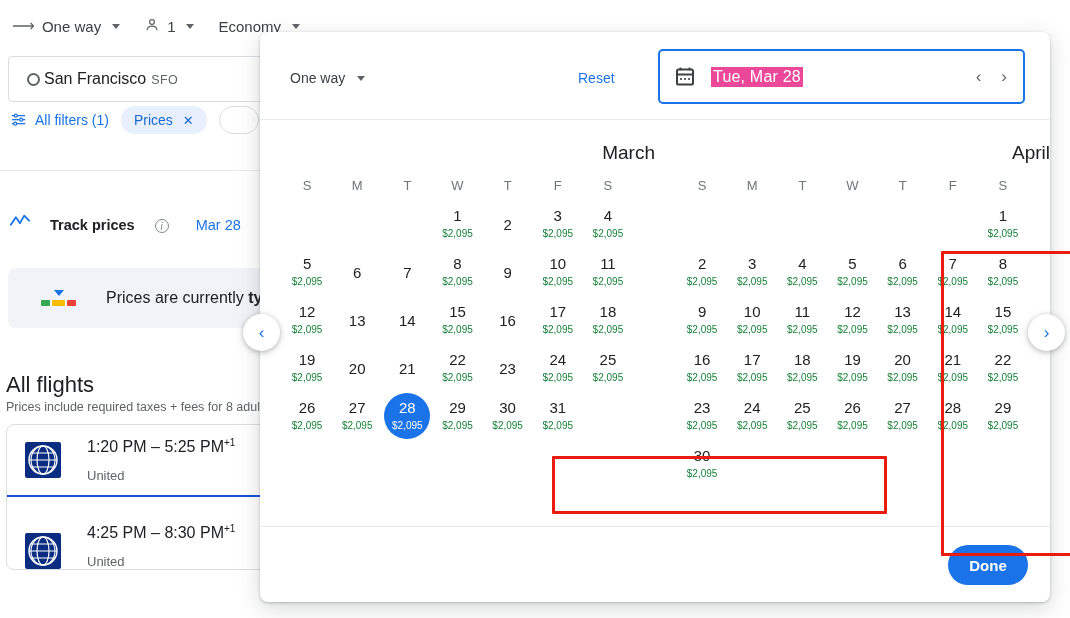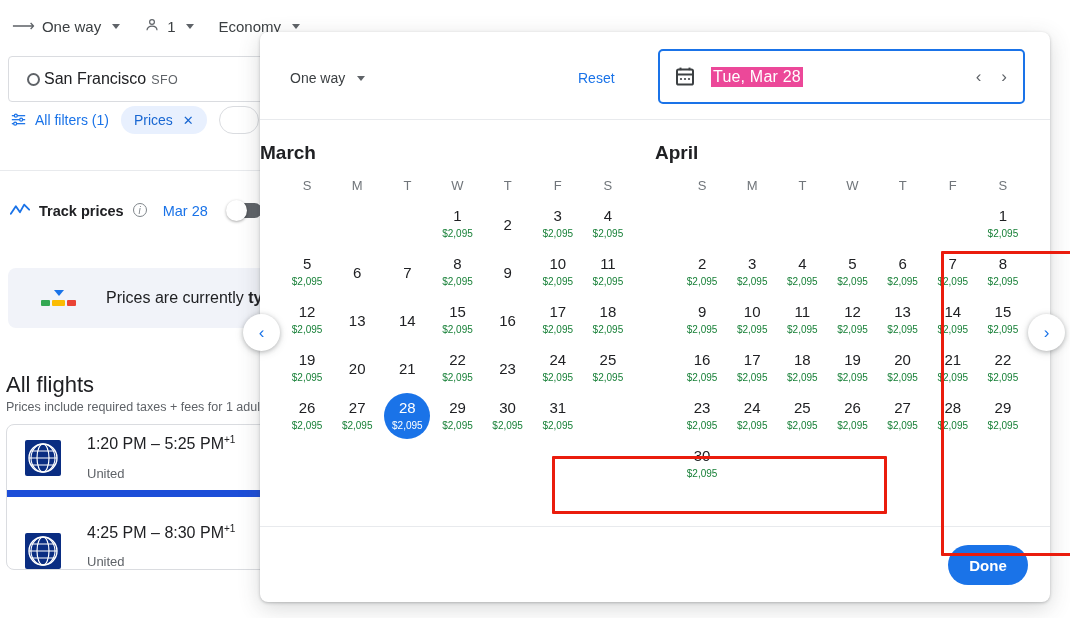--- a/index.html
+++ b/index.html
@@ -28,21 +28,21 @@
 
   .filters-row { position:absolute; left:10px; top:106px; height:28px; display:flex; align-items:center; gap:12px; }
   .allfilters { display:flex; align-items:center; gap:8px; color:#1a73e8; font-size:14px; cursor:pointer;}
   .chip { background:#e8f0fe; color:#1967d2; border-radius:14px; height:28px; padding:0 13px;
       display:flex; align-items:center; gap:10px; font-size:14px; cursor:pointer;}
   .chip .x { font-size:13px; color:#1967d2; }
   .chip-ghost { border:1px solid #dadce0; background:#fff; border-radius:14px; height:28px; width:40px; }
 
   .hr1 { position:absolute; left:0; top:170px; width:262px; height:1px; background:#e8eaed; }
 
-  .track-row { position:absolute; left:10px; top:203px; height:30px; display:flex; align-items:flex-start; gap:9px; }
+  .track-row { position:absolute; left:10px; top:203px; height:30px; display:flex; align-items:flex-end; gap:20px; }
   .track-label { font-size:14.5px; color:#202124; font-weight:bold; }
   .info-c { width:14px;height:14px;border:1.2px solid #80868b;border-radius:50%;color:#80868b;
       font-size:10px; display:flex;align-items:center;justify-content:center; font-style:italic;}
   .track-date { color:#1a73e8; font-size:14.5px; margin-left:7px; }
   .toggle { width:34px;height:15px;border-radius:8px;background:#5f6368; position:relative; margin-left:11px; cursor:pointer;}
   .toggle .knob { position:absolute; left:-2px; top:-3px; width:21px;height:21px;border-radius:50%;background:#fff;
       box-shadow:0 1px 3px rgba(0,0,0,.35); }
 
   .price-banner { position:absolute; left:8px; top:268px; width:290px; height:60px; background:#f1f3f9; border-radius:8px;
       display:flex; align-items:center; padding-left:33px; gap:22px; }
@@ -50,21 +50,21 @@
   .pg-seg { position:absolute; bottom:0; height:6px; border-radius:1px;}
   .pg-tri { position:absolute; top:0; left:13px; width:0;height:0;border-left:5px solid transparent;
       border-right:5px solid transparent;border-top:6px solid #1a73e8; }
   .pbanner-txt { font-size:16px; color:#202124; white-space:nowrap; }
   .pbanner-txt b { font-weight:bold; }
 
   .allflights { position:absolute; left:6px; top:372px; font-size:22px; color:#202124; }
   .allflights-sub { position:absolute; left:6px; top:400px; font-size:12.5px; color:#5f6368; white-space:nowrap; }
 
   .flights { position:absolute; left:6px; top:424px; width:290px; border:1px solid #dadce0; border-radius:8px; background:#fff; }
-  .frow { height:72px; display:flex; align-items:center; padding:0 18px; gap:26px; border-bottom:7px solid #1d4ed8;}
+  .frow { height:72px; display:flex; align-items:center; padding:0 18px; gap:26px; border-bottom:2px solid #1d4ed8;}
   .frow:last-child { border-bottom:none;align-items:flex-end; }
   .ua-logo { width:36px;height:36px;background:#0a2d82; border-radius:2px; flex:none; position:relative; overflow:hidden;}
   .ua-logo svg { position:absolute; left:3px; top:3px; }
   .ftimes { font-size:16px; color:#202124; white-space:nowrap; }
   .ftimes sup { font-size:10px; vertical-align:super; }
   .fair { font-size:13px; color:#5f6368; margin-top:12px; }
 
   
   .navcirc { position:absolute; width:37px;height:37px;border-radius:50%;background:#fff;
       box-shadow:0 1px 4px rgba(60,64,67,.3), 0 2px 8px rgba(60,64,67,.15);
@@ -82,21 +82,21 @@
   .dlg-reset { position:absolute; left:318px; top:38px; font-size:14px; color:#1a73e8; cursor:pointer; }
   .datefield { position:absolute; left:398px; top:17px; width:367px; height:55px; border:2px solid #1a73e8;
       border-radius:5px; display:flex; align-items:center; padding:0 16px; background:#fff; }
   .cal-ico { width:18px;height:19px; flex:none; }
   .date-val { margin-left:17px; font-size:16px; color:#fff; background:#ec4899; padding:1px 2px; letter-spacing:.2px;}
   .date-navs { margin-left:auto; display:flex; align-items:center; gap:20px; color:#5f6368; font-size:17px; }
   .date-navs span { cursor:pointer; }
 
   .months { position:absolute; left:0; top:88px; width:790px; display:flex; padding-top:22px; }
   .month { width:395px; }
-  .month-title { text-align:left; font-size:19px; color:#202124; padding-bottom:14px;font-weight:bold; }
+  .month-title { text-align:right; font-size:19px; color:#202124; padding-bottom:14px; }
   .dow { display:grid; grid-template-columns:repeat(7,1fr); padding:0 22px; }
   .dow div { text-align:center; font-size:13px; color:#70757a; padding-bottom:7px; }
   .grid { display:grid; grid-template-columns:repeat(7,1fr); padding:0 22px; position:relative; }
   .cell { height:48px; display:flex; flex-direction:column; align-items:center; justify-content:center; cursor:pointer; }
   .cell.empty { cursor:default; }
   .cell .num { font-size:15px; color:#202124; line-height:17px; }
   .cell .pr { font-size:10px; color:#188038; line-height:14px; margin-top:3px; }
   .cell.sel { position:relative; }
   .cell.sel .selcircle { position:absolute; left:50%; top:50%; transform:translate(-50%,-50%);
       width:46px;height:46px;border-radius:50%; background:#1a73e8; z-index:0;}
@@ -189,21 +189,21 @@
       <span class="pgauge">
         <span class="pg-seg" style="left:0;width:9px;background:#34a853;"></span>
         <span class="pg-seg" style="left:11px;width:13px;background:#fbbc04;"></span>
         <span class="pg-seg" style="left:26px;width:9px;background:#ea4335;"></span>
         <span class="pg-tri"></span>
       </span>
       <span class="pbanner-txt"><span>Prices are currently </span><b>typic</b></span>
     </div>
 
     <div class="allflights">All flights</div>
-    <div class="allflights-sub">Prices include required taxes + fees for 1 adul</div>
+    <div class="allflights-sub">Prices include required taxes + fees for 8 adul</div>
 
     <div class="flights">
       <div class="frow">
         <span class="ua-logo">
           <svg width="30" height="30" viewBox="0 0 30 30">
               <circle cx="15" cy="15" r="14" fill="none" stroke="#fff" stroke-width="1.4"></circle>
               <ellipse cx="15" cy="15" rx="6" ry="14" fill="none" stroke="#fff" stroke-width="1.2"></ellipse>
               <ellipse cx="15" cy="15" rx="12" ry="14" fill="none" stroke="#fff" stroke-width="1.1"></ellipse>
               <line x1="1" y1="15" x2="29" y2="15" stroke="#fff" stroke-width="1.2"></line>
               <line x1="3" y1="8" x2="27" y2="8" stroke="#fff" stroke-width="1"></line>

